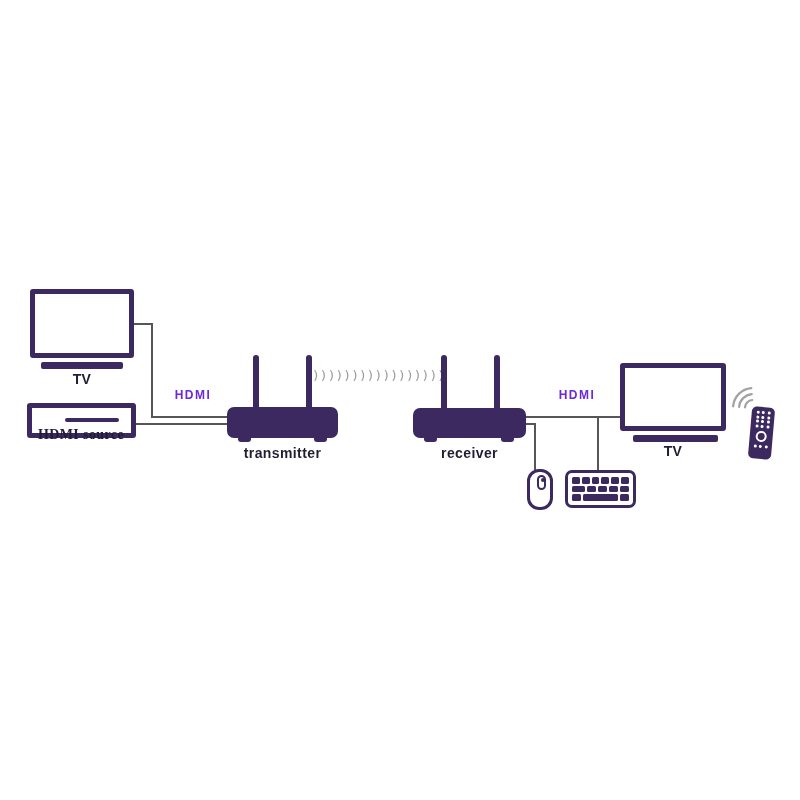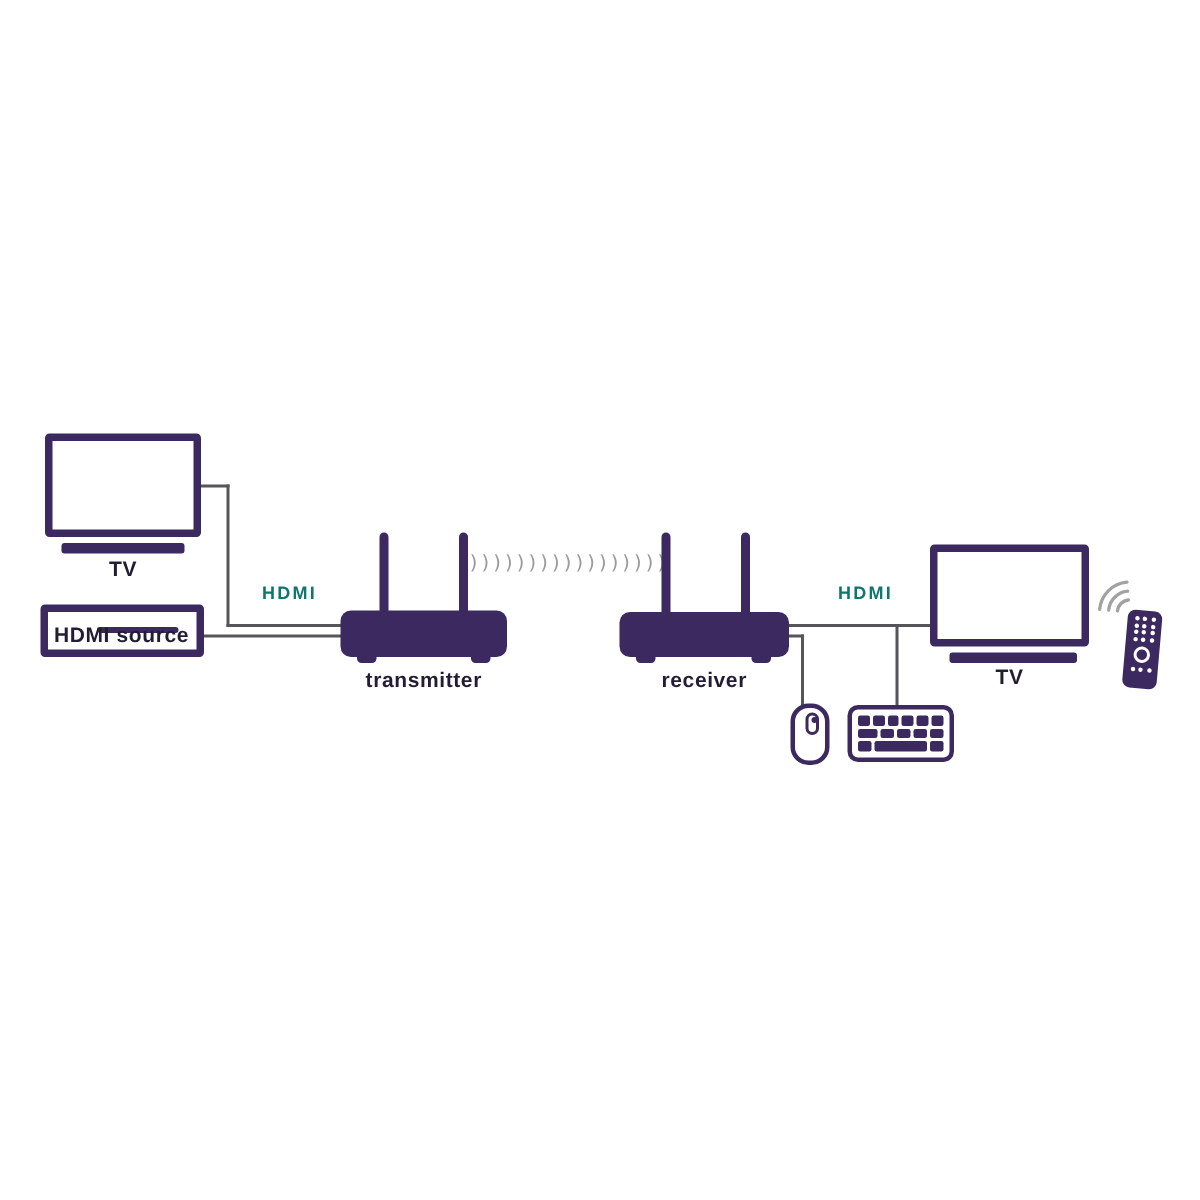--- a/index.html
+++ b/index.html
@@ -9,21 +9,21 @@
 
   
   .tv-screen{border:5px solid #3b2960;border-radius:3px;background:#ffffff;}
   .tv-stand{background:#3b2960;border-radius:2px;}
 
   
   .dev-label{font-size:14px;font-weight:bold;color:#221d33;text-align:center;
              letter-spacing:0.4px;line-height:14px;}
 
   
-  .link-label{font-size:12px;font-weight:600;color:#0f766e;text-align:center;
+  .link-label{font-size:12px;font-weight:600;color:#6d28d9;text-align:center;
               letter-spacing:1.5px;line-height:12px;}
 
   
   .wire{background:#55555a;}
 
   
   .src-box{border:5px solid #3b2960;border-radius:3px;background:#ffffff;}
   .src-slot{background:#3b2960;border-radius:2px;}
 
   
@@ -63,21 +63,21 @@
 <body>
 
 <div id="canvas">
 
   <div class="abs tv-screen" style="left:30px;top:289px;width:104px;height:69px;"></div>
   <div class="abs tv-stand" style="left:41px;top:362px;width:82px;height:7px;"></div>
   <div class="abs dev-label" style="left:30px;top:372px;width:104px;">TV</div>
 
   <div class="abs src-box" style="left:27px;top:403px;width:109px;height:35px;"></div>
   <div class="abs src-slot" style="left:65px;top:418px;width:54px;height:4px;"></div>
-  <div class="abs dev-label" style="left:21px;top:416px;width:120px;">HDMI source</div>
+  <div class="abs dev-label" style="left:21px;top:428px;width:120px;font-family:Liberation Serif, serif;">HDMI source</div>
 
   <div class="abs wire" style="left:134px;top:323px;width:19px;height:2px;"></div>
   <div class="abs wire" style="left:151px;top:323px;width:2px;height:95px;"></div>
   <div class="abs wire" style="left:151px;top:416px;width:78px;height:2px;"></div>
   <div class="abs wire" style="left:136px;top:423px;width:93px;height:2px;"></div>
   <div class="abs link-label" style="left:158px;top:389px;width:70px;">HDMI</div>
 
   <div class="abs ant" style="left:253px;top:355px;width:6px;height:54px;"></div>
   <div class="abs ant" style="left:306px;top:355px;width:6px;height:54px;"></div>
   <div class="abs unit-body" style="left:227px;top:407px;width:111px;height:31px;"></div>

